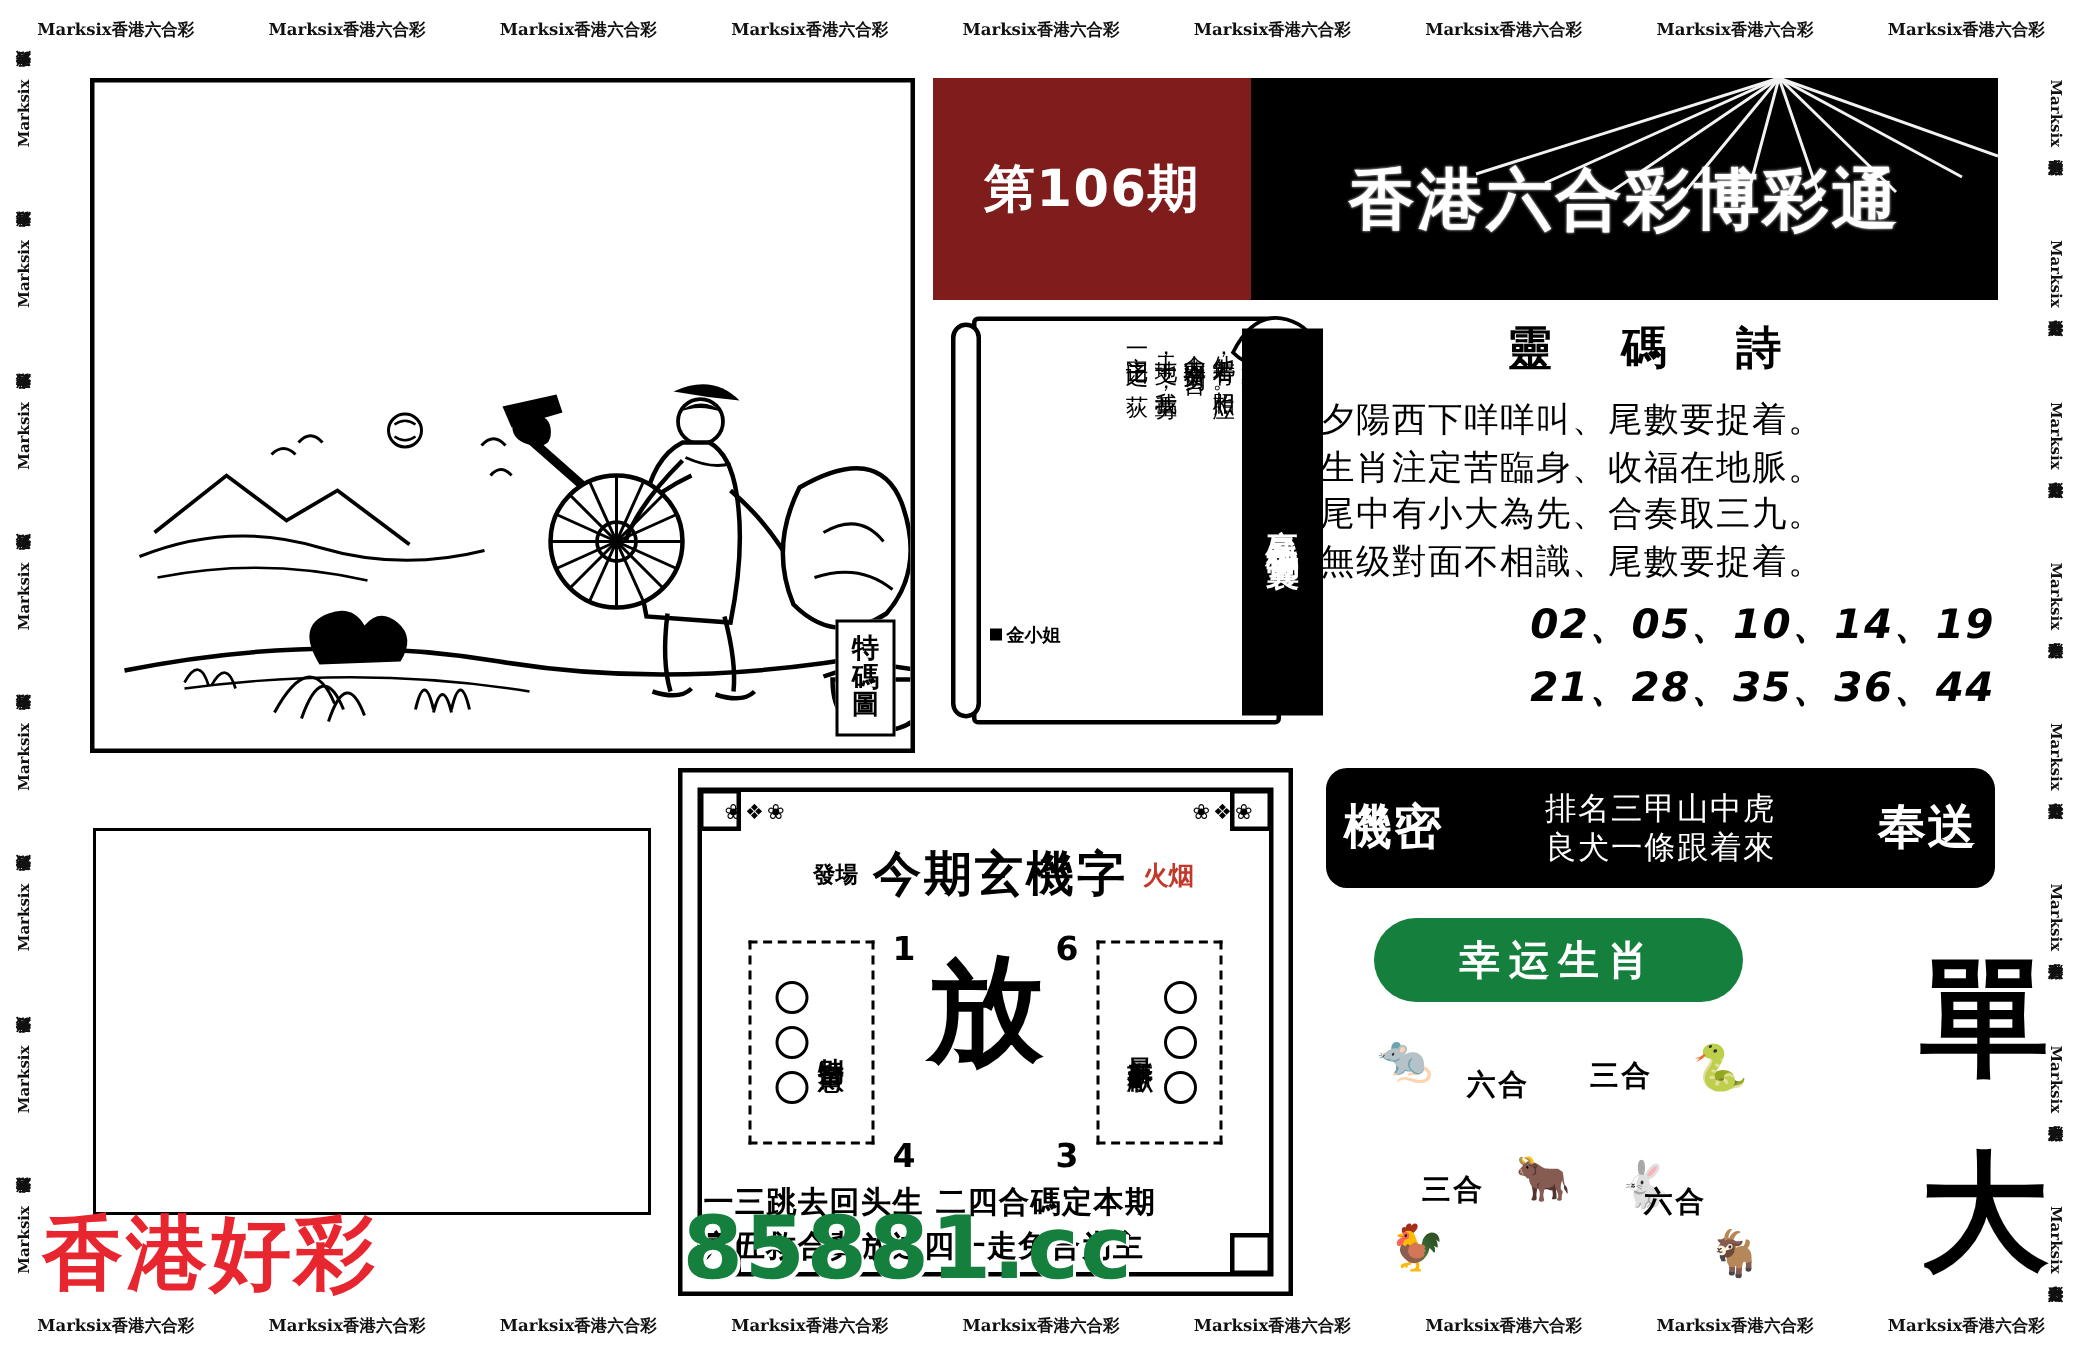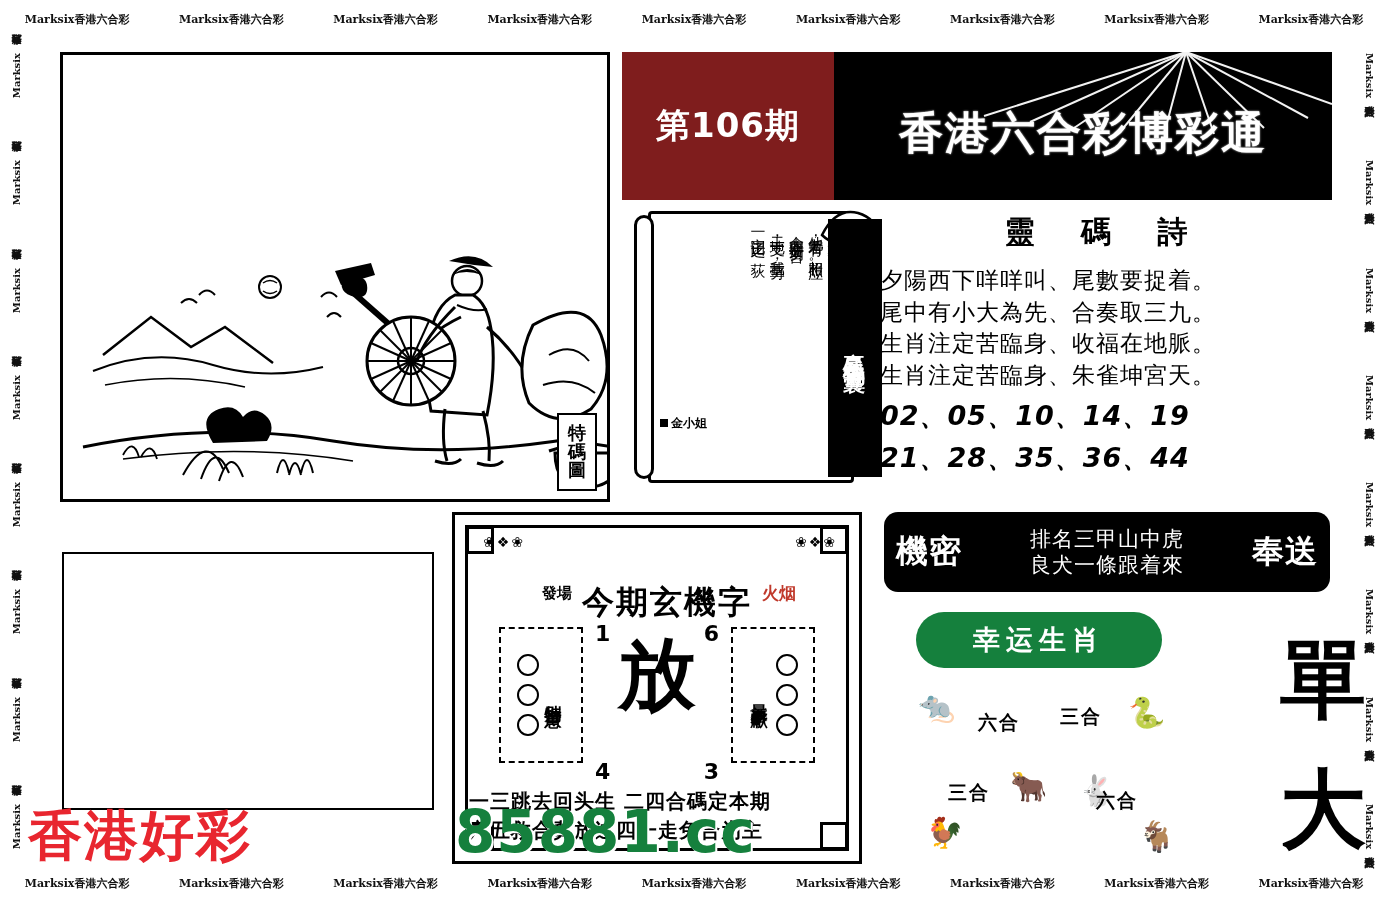--- a/index.html
+++ b/index.html
@@ -121,21 +121,21 @@
   }
   .poem-title {
     text-align:center; font-family:"DejaVu Serif", serif; font-weight:bold;
     font-size:30px; letter-spacing:18px; margin-bottom:12px;
   }
   .poem-line {
     font-family:"DejaVu Serif", serif; font-size:23px; letter-spacing:1px;
     line-height:1.38; color:#000; white-space:nowrap;
   }
   .poem-nums {
-    margin-top:6px; text-align:left;
+    margin-top:6px; text-align:right;
     font-family:"DejaVu Sans", sans-serif; font-weight:bold;
     font-size:27px; letter-spacing:1px; font-style:italic;
   }
 
   
   .secret-bar {
     position:absolute; left:884px; top:512px; width:446px; height:80px;
     background:#000; color:#fff; border-radius:14px;
     display:flex; align-items:center; padding:0 12px;
   }
@@ -213,21 +213,20 @@
   .xuanji-head {
     position:absolute; left:12px; top:46px; width:100%;
     display:flex; align-items:center; justify-content:center; gap:10px;
   }
   .xuanji-head .sm {
     font-family:"DejaVu Serif", serif; font-weight:bold; font-size:15px;
   }
   .xuanji-head .bg {
     font-family:"DejaVu Serif", serif; font-weight:bold; font-size:32px;
     letter-spacing:2px;
-    margin-top:20px;
   }
   .xuanji-head .rd {
     font-family:"DejaVu Serif", serif; font-weight:bold; font-size:17px;
     color:#c0392b;
   }
   .sidebox {
     position:absolute; width:84px; height:136px; border:2px dashed #000;
     display:flex; align-items:center; justify-content:center; gap:4px;
   }
   .sidebox.left { left:44px; top:112px; }
@@ -434,23 +433,23 @@
       <span>赢钱锦囊</span>
     </div>
   </div>
   <div class="sign-small">
     <span class="sq"></span><span>金小姐</span>
   </div>
 
   <div class="poem-panel">
     <div class="poem-title">靈 碼 詩</div>
     <div class="poem-line">夕陽西下咩咩叫、尾數要捉着。</div>
+    <div class="poem-line">生肖注定苦臨身、收福在地脈。</div>
     <div class="poem-line">尾中有小大為先、合奏取三九。</div>
-    <div class="poem-line">生肖注定苦臨身、收福在地脈。</div>
-    <div class="poem-line">生肖注定苦臨身、朱雀坤宮天。</div>
+    <div class="poem-line">無级對面不相識、尾數要捉着。</div>
     <div class="poem-nums">02、05、10、14、19</div>
     <div class="poem-nums">21、28、35、36、44</div>
   </div>
 
   <div class="secret-bar">
     <span class="big">機密</span>
     <span class="mid">
       <span>排名三甲山中虎</span><br>
       <span>良犬一條跟着來</span>
     </span>

